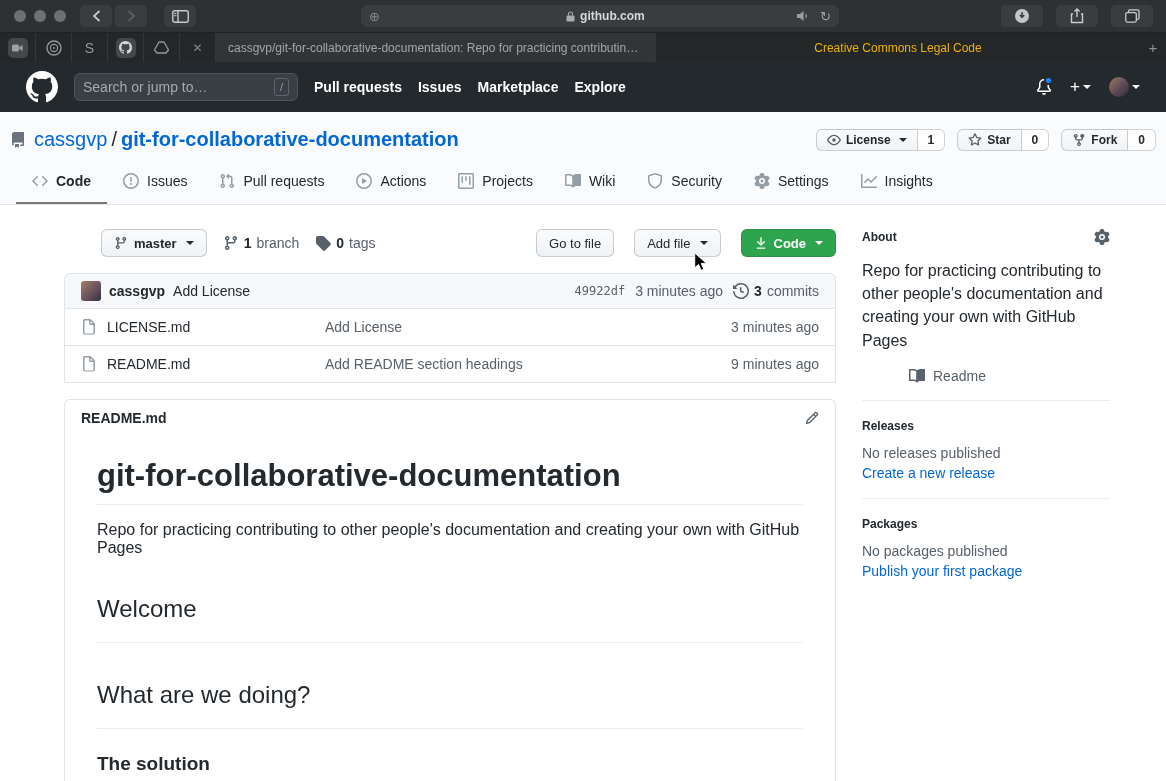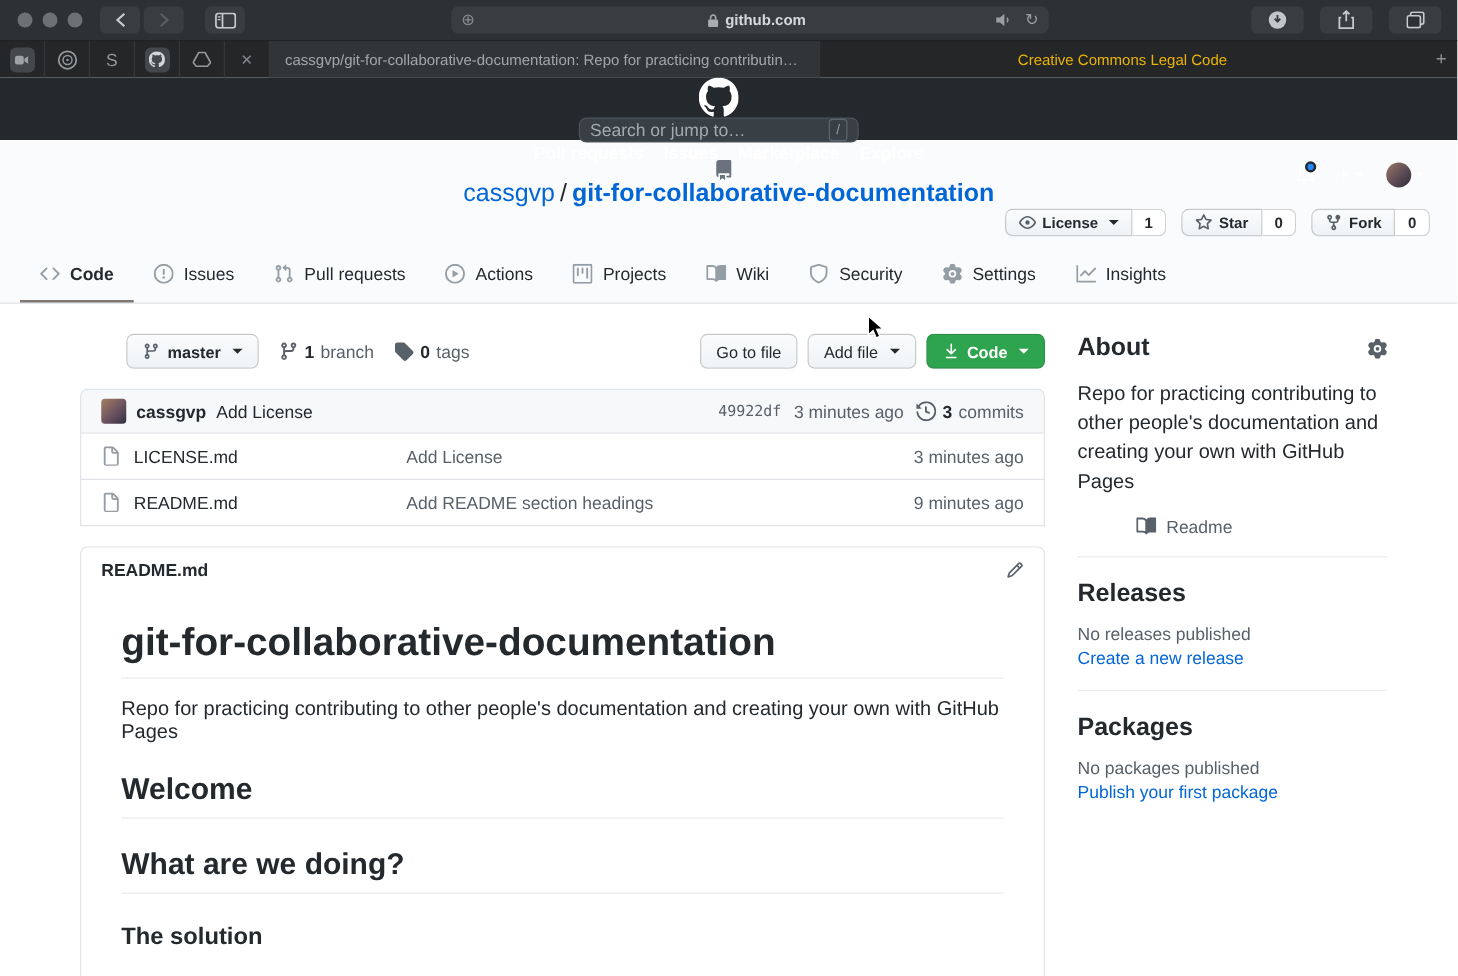--- a/index.html
+++ b/index.html
@@ -21,36 +21,36 @@
 
   .tabbar { height:30px; background:#242628; display:flex; align-items:stretch; border-top:1px solid #202224; }
   .pinned { width:36px; border-right:1px solid #33363 8; border-right:1px solid #343739; display:flex; align-items:center; justify-content:center; color:#94989b; font-size:13px; }
   .ptab-box { width:20px; height:20px; border-radius:5px; background:#45484b; display:flex; align-items:center; justify-content:center; color:#c3c6c8; font-size:11px; }
   .tab { display:flex; align-items:center; justify-content:center; font-size:12px; padding:0 12px; white-space:nowrap; overflow:hidden; }
   .tab.active { flex:0 0 440px; background:#323538; color:#a2a6a9; border-right:1px solid #343739; }
   .tab.inactive { flex:1; color:#eab308; }
   .newtab { width:26px; display:flex; align-items:center; justify-content:center; color:#8d9194; font-size:15px; }
 
   
-  .ghheader { height:50px; background:#24292e; display:flex; align-items:center; padding:0 26px;flex-direction:column; }
+  .ghheader { height:50px; background:#24292e; display:flex; align-items:center; padding:0 26px; }
   .gh-logo { color:#fff; margin-right:16px; }
   .gh-search { width:224px; height:28px; background:#383f45; border:1px solid #4b545c; border-radius:6px; display:flex; align-items:center; justify-content:space-between; padding:0 8px; margin-right:16px; }
   .gh-search .ph { color:#a3abb2; font-size:14px; }
   .slash-badge { border:1px solid #5d666e; border-radius:3px; font-size:11px; line-height:16px; padding:0 5px; color:#949da5; }
   .gh-nav { display:flex; gap:16px; }
   .gh-nav a { color:#fff; font-weight:700; font-size:14px; text-decoration:none; }
   .gh-right { margin-left:auto; display:flex; align-items:center; gap:18px; color:#fff; }
   .bell-wrap { position:relative; }
   .bell-dot { position:absolute; top:-3px; right:-1px; width:9px; height:9px; border-radius:50%; background:#2188ff; border:2px solid #24292e; }
   .caret { display:inline-block; width:0; height:0; border:4px solid transparent; border-top-color:currentColor; margin-left:3px; transform:translateY(2px); }
   .avatar { width:20px; height:20px; border-radius:50%; background:linear-gradient(135deg,#9a7a60 0%,#5d4a56 55%,#2e2c3a 100%); }
 
   
   .repoheader { background:#fafbfc; border-bottom:1px solid #e1e4e8; padding-top:16px; }
-  .repo-title-row { display:flex; align-items:center; padding:0 22px;flex-direction:column; }
+  .repo-title-row { display:flex; align-items:center; padding:0 10px; }
   .repo-icon { color:#6a737d; margin-right:8px; }
   .crumb { font-size:20px; }
   .crumb a { color:#0366d6; text-decoration:none; }
   .crumb .sep { color:#24292e; padding:0 4px; }
   .crumb .reponame { font-weight:700; }
   .social { margin-left:auto; display:flex; gap:12px; }
   .soc-group { display:flex; font-size:12px; font-weight:600; color:#24292e; }
   .soc-main { display:flex; align-items:center; gap:5px; padding:3px 10px; background:linear-gradient(180deg,#fafbfc,#eff3f6); border:1px solid rgba(27,31,35,.2); border-radius:6px 0 0 6px; }
   .soc-main .ic { width:14px; height:14px; color:#586069; }
   .soc-count { padding:3px 10px; background:#fff; border:1px solid rgba(27,31,35,.2); border-left:0; border-radius:0 6px 6px 0; display:flex; align-items:center; }
@@ -66,21 +66,21 @@
 
   .toolbar { display:flex; align-items:center;padding-left:37px; }
   .btn { height:28px; display:inline-flex; align-items:center; gap:6px; padding:0 12px; font-size:13px; color:#24292e; background:linear-gradient(180deg,#fafbfc,#eff3f6); border:1px solid rgba(27,31,35,.2); border-radius:6px; cursor:pointer; font-family:inherit; }
   .btn .ic { width:14px; height:14px; color:#586069; }
   .btn-green { background:#2ea44f; border-color:rgba(27,31,35,.15); color:#fff; font-weight:600; }
   .btn-green .ic { color:#fff; }
   .branch-stats { display:flex; gap:16px; margin-left:16px; font-size:14px; color:#586069; align-items:center; }
   .branch-stats .stat { display:flex; align-items:center; gap:5px; }
   .branch-stats .ic { color:#586069; }
   .branch-stats b { color:#24292e; }
-  .toolbar-right { margin-left:auto; display:flex; gap:8px; }
+  .toolbar-right { margin-left:auto; display:flex; gap:20px; }
 
   .commit-bar { margin-top:16px; display:flex; align-items:center; gap:8px; background:#f6f8fa; border:1px solid #e1e4e8; border-radius:6px 6px 0 0; padding:0 16px; height:36px; font-size:14px; }
   .commit-avatar { width:20px; height:20px; border-radius:3px; background:linear-gradient(135deg,#a57f62 0%,#6b5260 55%,#30303e 100%); flex:none; }
   .commit-bar .author { font-weight:600; }
   .commit-right { margin-left:auto; display:flex; align-items:center; gap:10px; color:#586069; }
   .sha { font-family:"DejaVu Sans Mono","Liberation Mono",monospace; font-size:12px; }
   .commits-chip { display:flex; align-items:center; gap:5px; color:#586069; }
   .commits-chip b { color:#24292e; }
 
   .file-row { display:flex; align-items:center; border:1px solid #e1e4e8; border-top:0; padding:0 16px; height:37px; font-size:14px; background:#fff; }
@@ -89,28 +89,28 @@
   .file-name .ic { color:#959da5; flex:none; }
   .file-msg { flex:1; color:#586069; }
   .file-time { width:150px; text-align:right; color:#586069; }
 
   .readme-box { margin-top:16px; border:1px solid #e1e4e8; border-radius:6px 6px 0 0; border-bottom:0; min-height:390px; }
   .readme-head { display:flex; align-items:center; justify-content:space-between; padding:10px 16px; font-size:14px; font-weight:600; }
   .readme-head .ic { color:#586069; width:14px; height:14px; }
   .readme-body { padding:14px 32px 32px; }
   .md-h1 { font-size:31px; font-weight:700; padding-bottom:10px; border-bottom:1px solid #eaecef; margin:8px 0 16px; }
   .md-p  { font-size:16px; margin:0 0 14px; }
-  .md-h2 { font-size:24px; font-weight:700; padding-bottom:8px; border-bottom:1px solid #eaecef; margin:23px 0 14px; }
+  .md-h2 { font-size:24px; font-weight:400; padding-bottom:19px; border-bottom:1px solid #eaecef; margin:38px 0 14px; }
   .md-h3 { font-size:19px; font-weight:700; margin:24px 0 16px; }
 
   .side-sec { padding:18px 0 16px; border-bottom:1px solid #eaecef; }
   .side-sec.first { padding-top:0; }
   .side-sec.last { border-bottom:0; }
   .side-title-row { display:flex; align-items:center; justify-content:space-between; margin-bottom:14px; }
-  .side-title { font-size:20px; font-weight:600; }
+  .side-title { font-size:12px; font-weight:600; }
   .gear-btn { color:#586069; cursor:pointer; }
   .side-desc { font-size:16px; line-height:1.45; margin-bottom:16px; }
   .readme-link { display:flex; align-items:center; gap:8px; color:#586069; font-size:14px; cursor:pointer;margin-left:47px; }
   .side-empty { font-size:14px; color:#586069; margin-bottom:3px; }
   .side-link { font-size:14px; color:#0366d6; text-decoration:none; display:inline-block; }
 
   .cursor { position:absolute; left:691px; top:252px; z-index:50; pointer-events:none; }
 </style>
 </head>
 <body>

